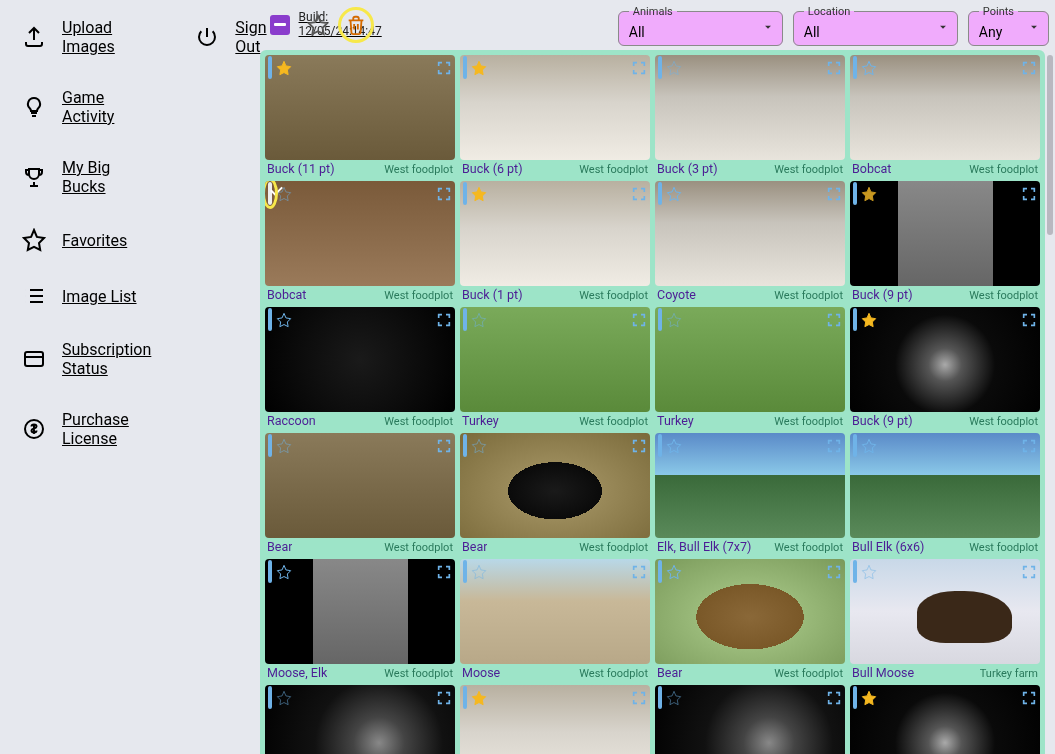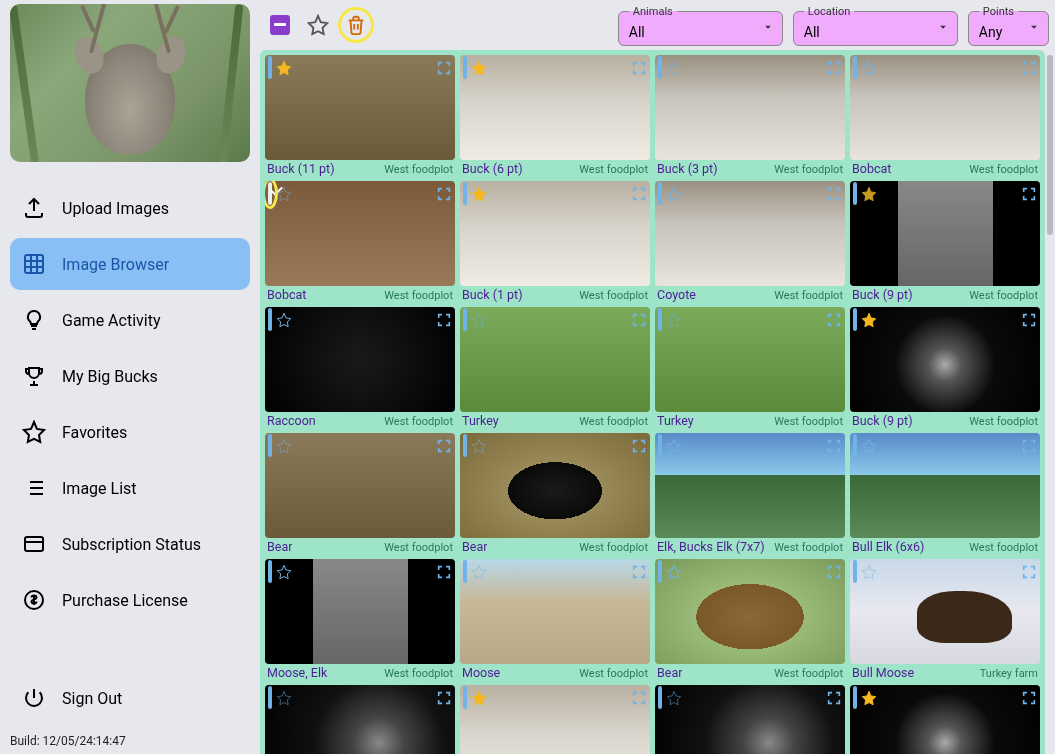--- a/index.html
+++ b/index.html
@@ -8,22 +8,23 @@
   background: #e6e8ee;
   width: 1055px;
   height: 754px;
   overflow: hidden;
   display: flex;
 }
 .sidebar {
   width: 260px;
   height: 100%;
   display: flex;
-  flex-direction: column;
+  flex-direction: row;
   padding-top: 4px;
+  text-decoration: underline;
 }
 .sidebar-hero {
   width: 240px;
   height: 158px;
   margin: 0 auto 20px;
   border-radius: 10px;
   overflow: hidden;
   position: relative;
   background: linear-gradient(135deg,#6b8a5a 0%, #8ba87a 30%, #7a9468 70%, #5a7a4a 100%);
 }
@@ -162,27 +163,20 @@
         <div class="antler r"></div>
     </div>
   </div>
   <nav class="nav">
     <div class="nav-item">
       <svg viewBox="0 0 24 24" fill="none" stroke="currentColor" stroke-width="2">
           <path d="M4 17v2a2 2 0 002 2h12a2 2 0 002-2v-2M12 3v12M7 8l5-5 5 5"></path>
         </svg>
       <span>Upload Images</span>
     </div>
-    <div class="nav-item active">
-      <svg viewBox="0 0 24 24" fill="none" stroke="currentColor" stroke-width="2">
-          <rect x="3" y="3" width="18" height="18" rx="2"></rect>
-          <path d="M3 9h18M3 15h18M9 3v18M15 3v18"></path>
-        </svg>
-      <span>Image Browser</span>
-    </div>
     <div class="nav-item">
       <svg viewBox="0 0 24 24" fill="none" stroke="currentColor" stroke-width="2">
           <path d="M9 18h6M10 21h4M12 3a6 6 0 00-4 10.5c.7.8 1 1.5 1 2.5h6c0-1 .3-1.7 1-2.5A6 6 0 0012 3z"></path>
         </svg>
       <span>Game Activity</span>
     </div>
     <div class="nav-item">
       <svg viewBox="0 0 24 24" fill="none" stroke="currentColor" stroke-width="2">
           <path d="M8 21h8M12 17v4M7 4h10v5a5 5 0 01-10 0V4zM7 5H4v2a3 3 0 003 3M17 5h3v2a3 3 0 01-3 3"></path>
         </svg>
@@ -209,21 +203,21 @@
     </div>
     <div class="nav-item">
       <svg viewBox="0 0 24 24" fill="none" stroke="currentColor" stroke-width="2">
           <circle cx="12" cy="12" r="9"></circle>
           <path d="M12 7v10M9.5 9.5c0-1 1-2 2.5-2s2.5 1 2.5 2-1 1.5-2.5 2-2.5 1-2.5 2 1 2 2.5 2 2.5-1 2.5-2"></path>
         </svg>
       <span>Purchase License</span>
     </div>
   </nav>
   <div class="sidebar-spacer"></div>
-  <div class="nav" style="padding-bottom:4px;text-align:right;">
+  <div class="nav" style="padding-bottom:4px;">
     <div class="nav-item">
       <svg viewBox="0 0 24 24" fill="none" stroke="currentColor" stroke-width="2">
           <path d="M12 3v9M6.3 6.3a8 8 0 1011.4 0"></path>
         </svg>
       <span>Sign Out</span>
     </div>
   </div>
   <div class="build">Build: 12/05/24:14:47</div>
 </aside>
 
@@ -530,21 +524,21 @@
               <span class="star"><svg viewBox="0 0 24 24" width="16" height="16">
                   <path d="M12 2l2.9 6.9L22 10l-5 5 1.2 7L12 18.8 5.8 22 7 15l-5-5 7.1-1.1L12 2z" fill="none" stroke="#6fb3e8" stroke-width="1.5"></path>
                 </svg></span>
               <span class="spacer"></span>
               <span class="expand"><svg viewBox="0 0 24 24" width="16" height="16" fill="none" stroke="#6fb3e8" stroke-width="2.5">
                   <path d="M4 9V4h5M20 9V4h-5M4 15v5h5M20 15v5h-5"></path>
                 </svg></span>
             </div>
           </div>
           <div class="caption">
-            <span class="cap-l">Elk, Bucks Elk (7x7)</span>
+            <span class="cap-l">Elk, Bull Elk (7x7)</span>
             <span class="cap-r">West foodplot</span>
           </div>
         </div>
         <div class="card">
           <div class="thumb bg-mountain">
             <div class="thumb-overlay">
               <span><span class="chk"></span></span>
               <span class="star"><svg viewBox="0 0 24 24" width="16" height="16">
                   <path d="M12 2l2.9 6.9L22 10l-5 5 1.2 7L12 18.8 5.8 22 7 15l-5-5 7.1-1.1L12 2z" fill="none" stroke="#6fb3e8" stroke-width="1.5"></path>
                 </svg></span>

